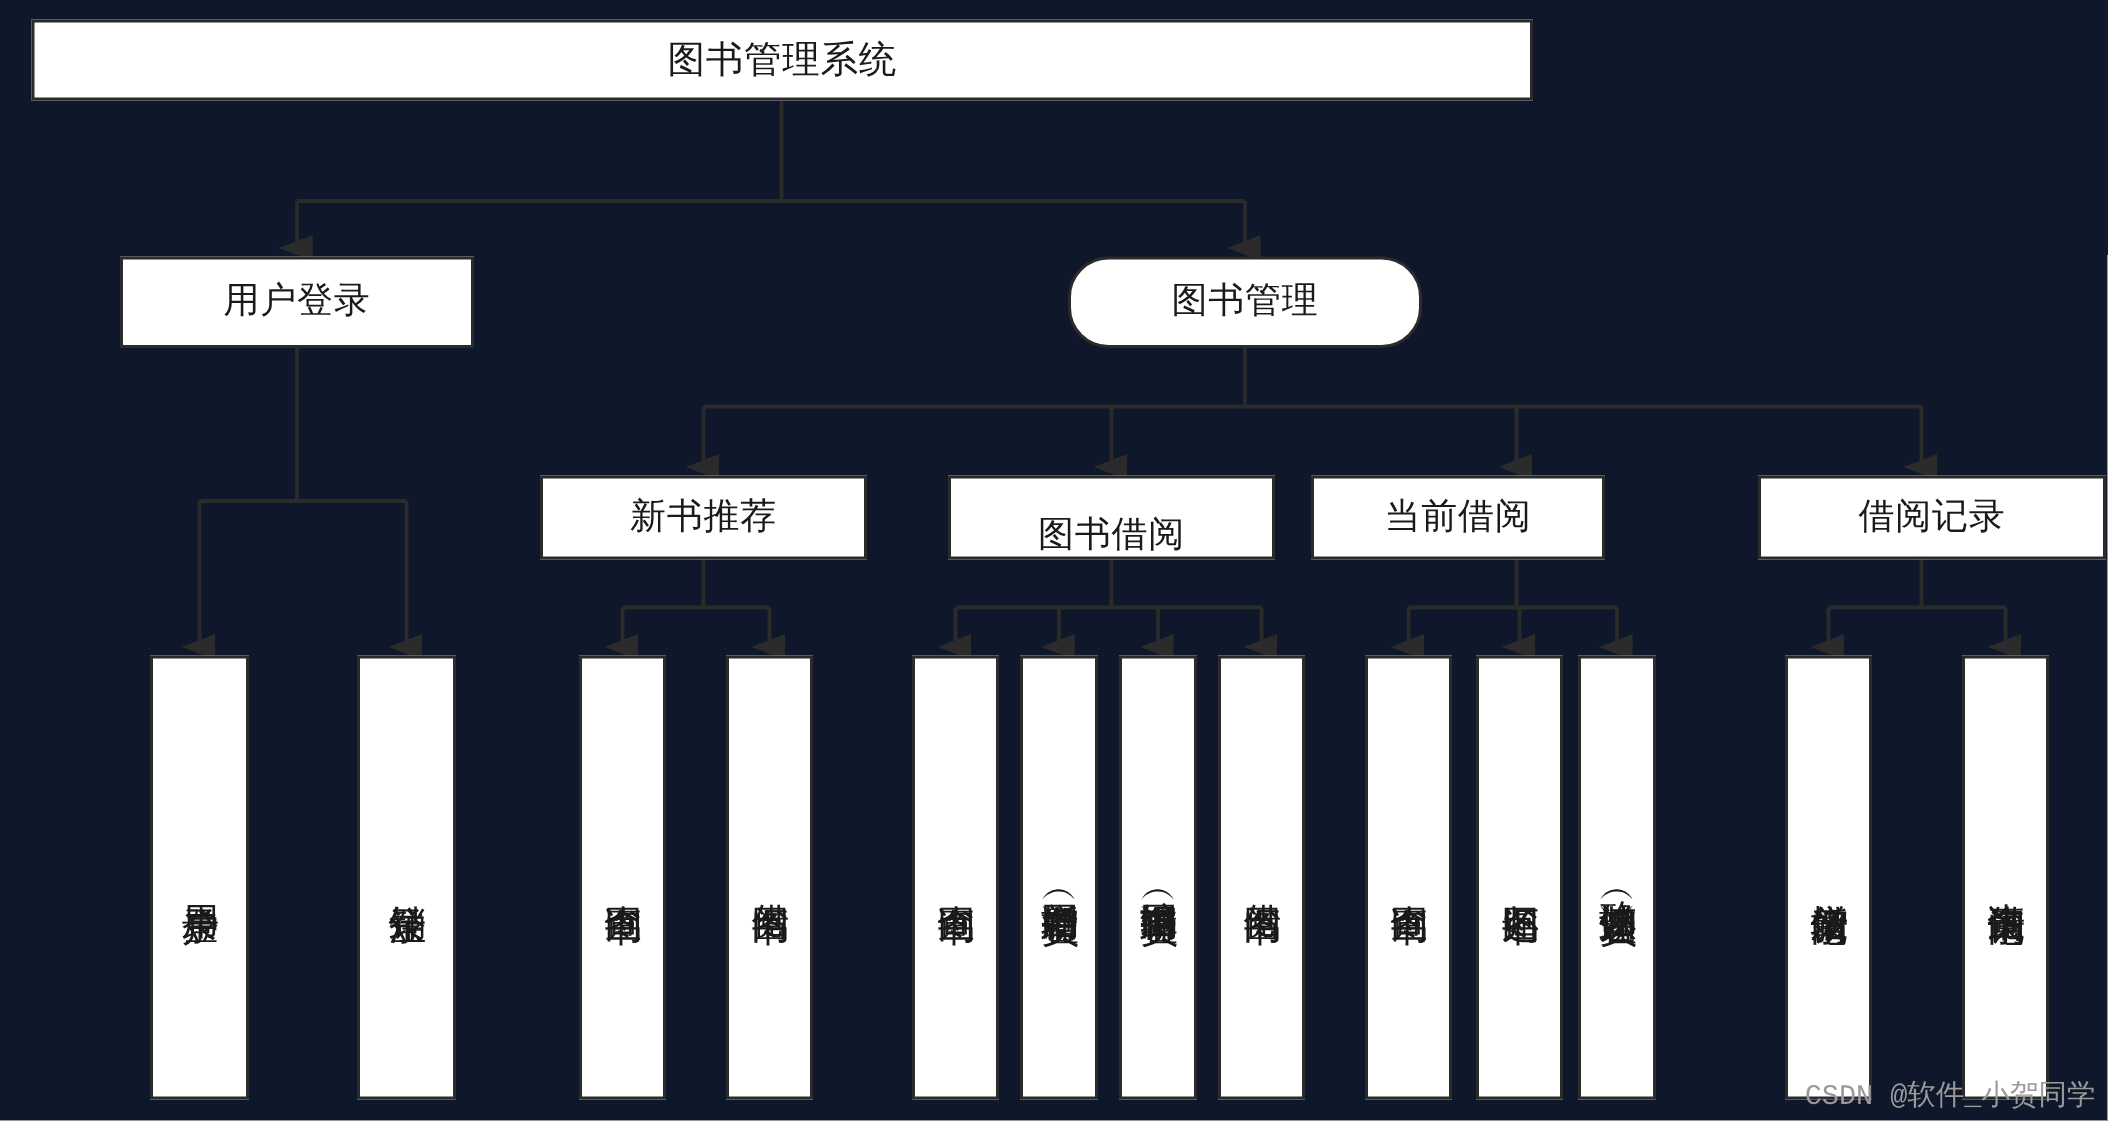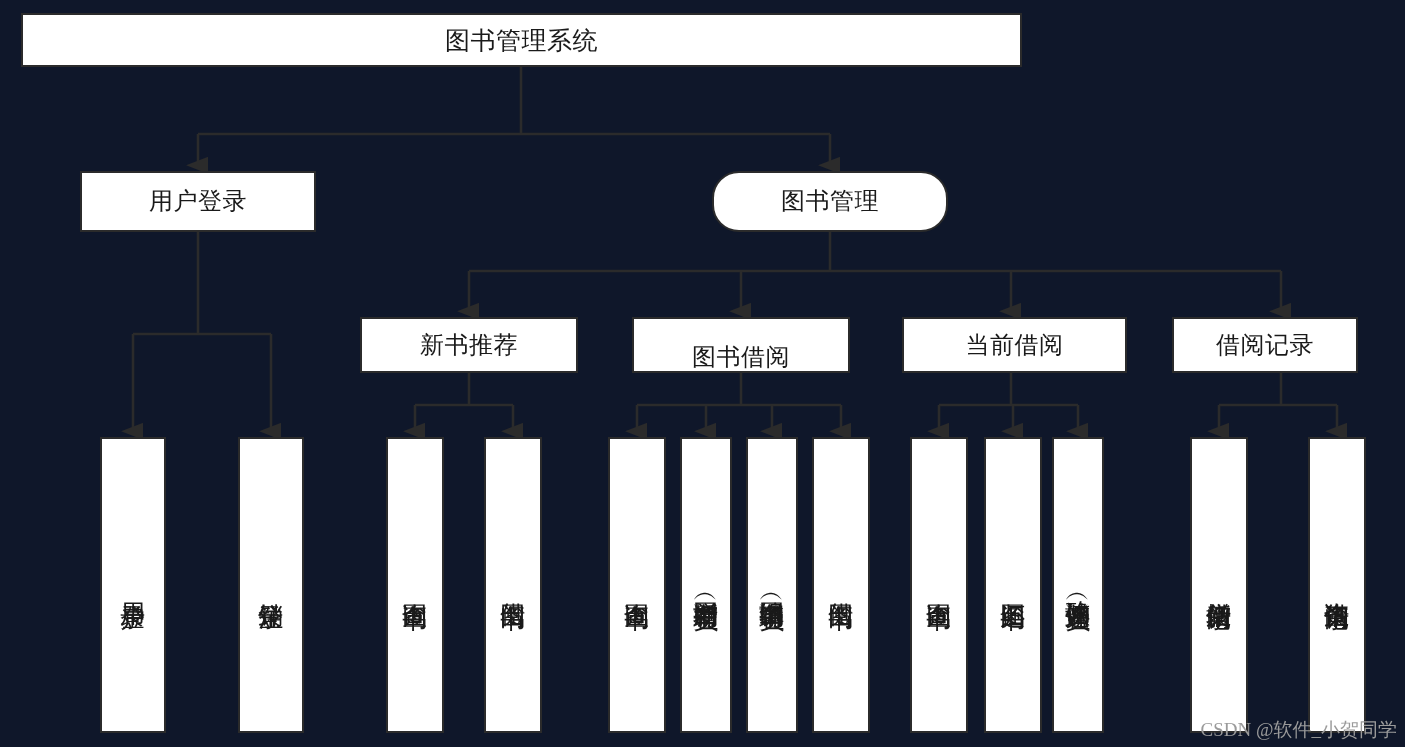--- a/index.html
+++ b/index.html
@@ -64,21 +64,21 @@
     white-space: nowrap;
   }
   .watermark {
     position: absolute;
     right: 8px;
     bottom: 4px;
     font-size: 19px;
     color: #9a9a9a;
     z-index: 5;
     white-space: nowrap;
-    font-family: Liberation Serif, serif;
+    font-family: Liberation Mono, monospace;
     margin-top: 23px;
   }
 </style>
 </head>
 <body>
 
 <div id="diagram-canvas">
 
   <svg id="edge-layer" viewBox="0 0 1405 747" width="1405" height="747" xmlns="http://www.w3.org/2000/svg">
     <defs>
@@ -141,24 +141,24 @@
   <div class="node level1" style="left:712px; top:171px; width:236px; height:61px;border-radius:27px;">
     <span class="node-label">图书管理</span>
   </div>
 
   <div class="node level2" style="left:360px; top:317px; width:218px; height:56px;">
     <span class="node-label">新书推荐</span>
   </div>
   <div class="node level2" style="left:632px; top:317px; width:218px; height:56px;align-items:flex-end;">
     <span class="node-label">图书借阅</span>
   </div>
-  <div class="node level2" style="left:902px; top:317px; width:225px; height:56px;">
+  <div class="node level2" style="left:874px; top:317px; width:196px; height:56px;">
     <span class="node-label">当前借阅</span>
   </div>
-  <div class="node level2" style="left:1172px; top:317px; width:186px; height:56px;">
+  <div class="node level2" style="left:1172px; top:317px; width:232px; height:56px;">
     <span class="node-label">借阅记录</span>
   </div>
 
   <div class="node leaf" style="left:100px; top:437px; width:66px; height:296px;">
     <span class="node-label">用户登录</span>
   </div>
   <div class="node leaf" style="left:238px; top:437px; width:66px; height:296px;">
     <span class="node-label">注销登录</span>
   </div>
 

